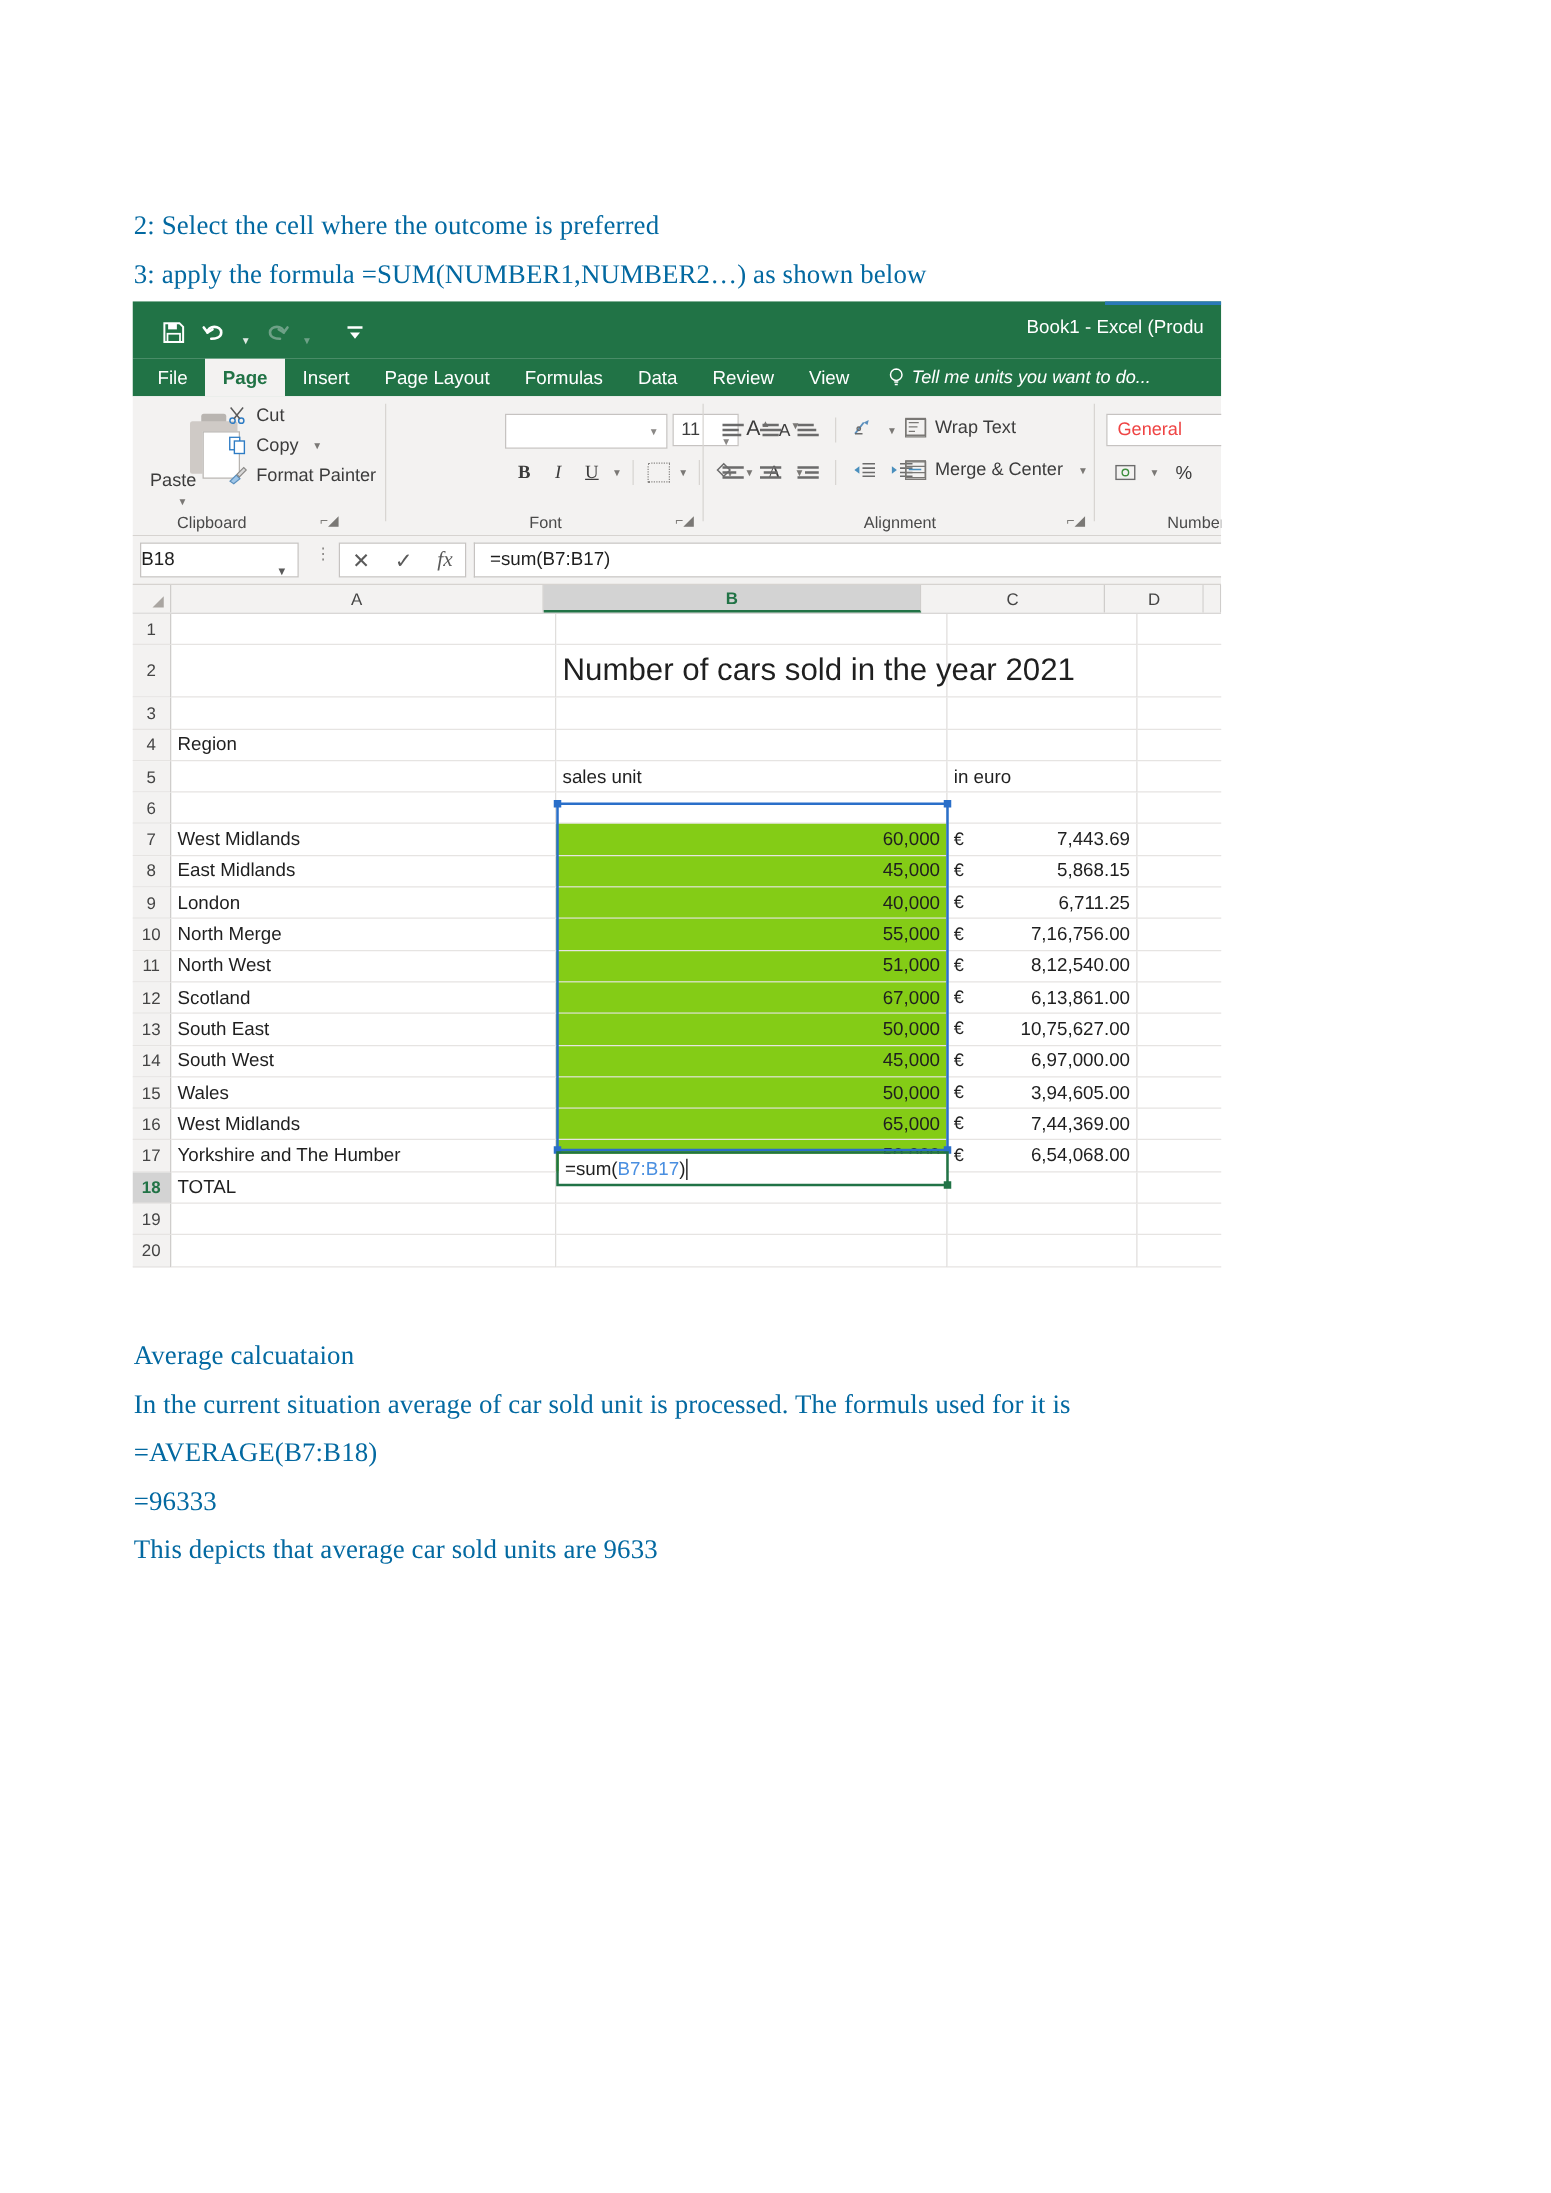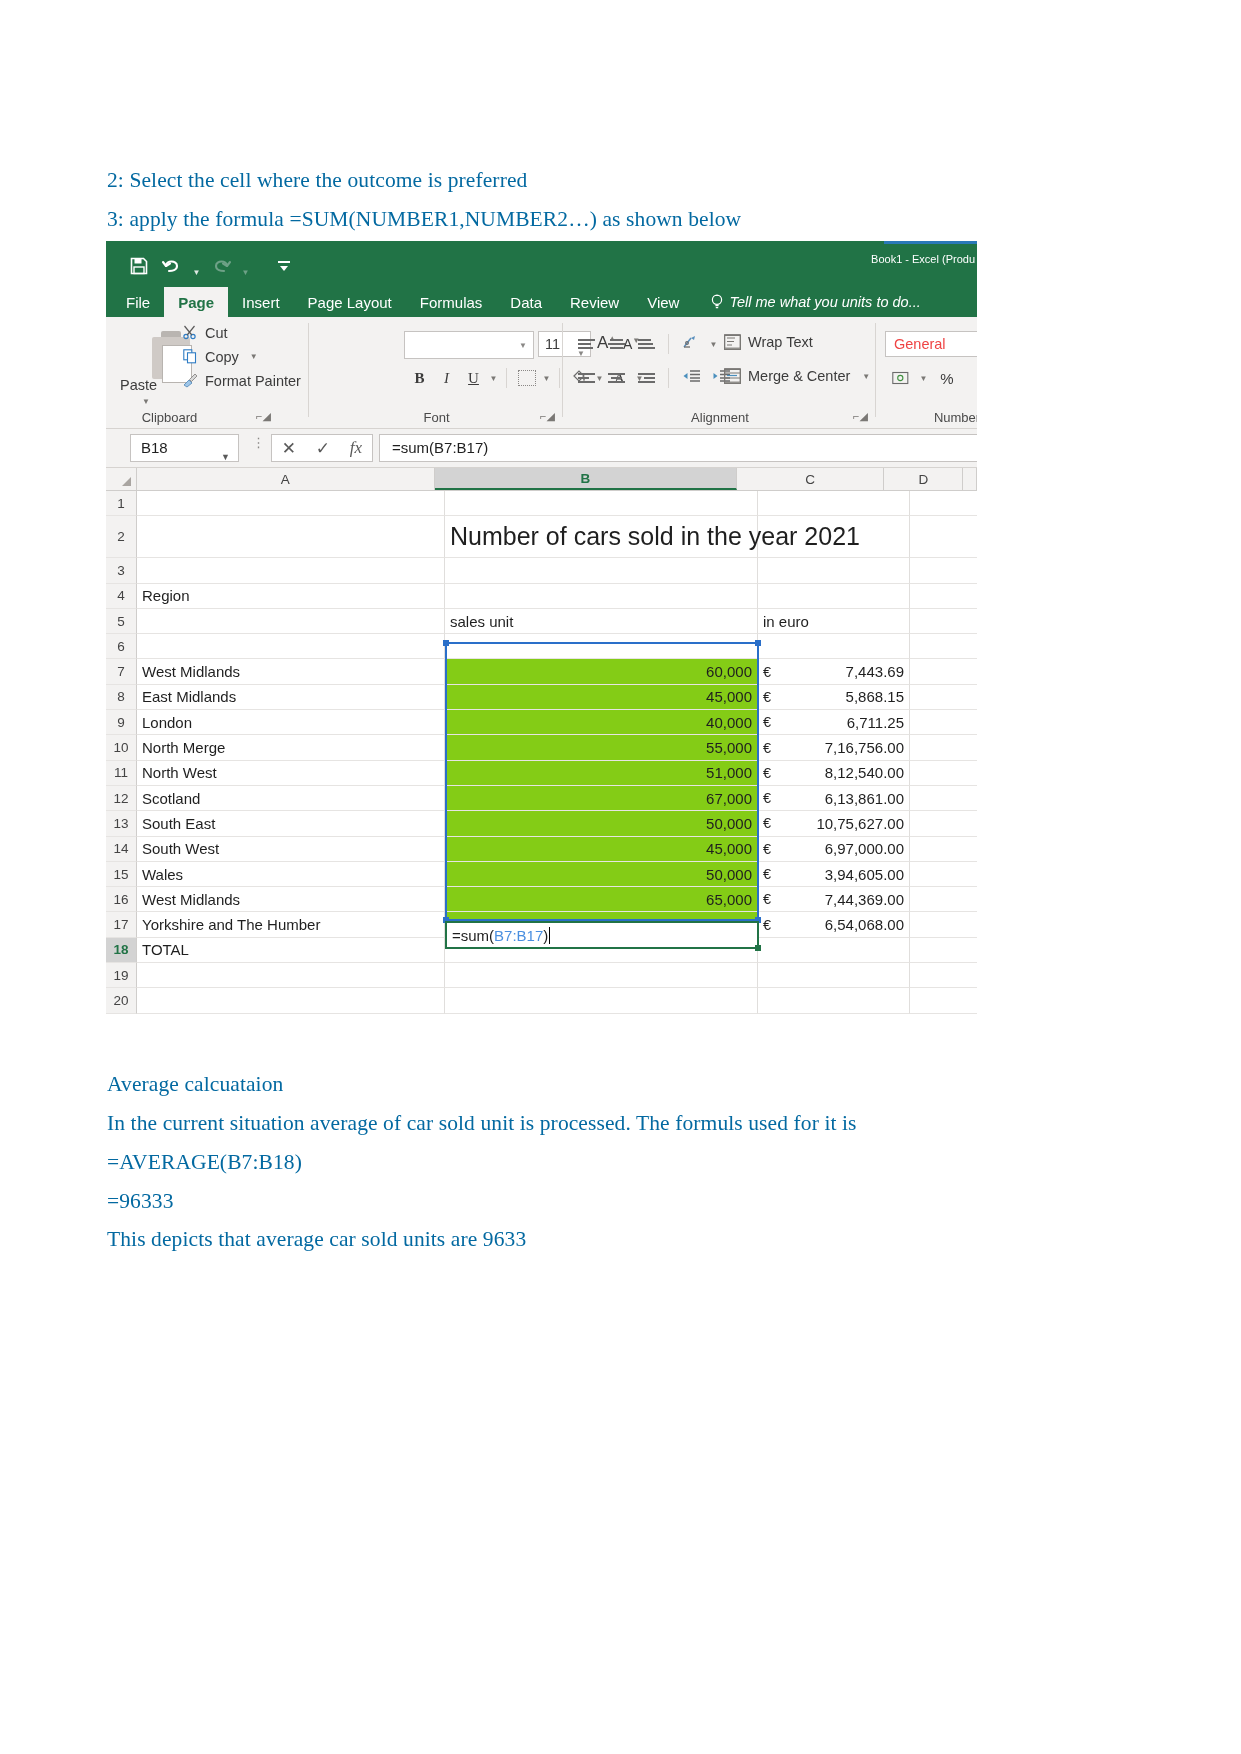--- a/index.html
+++ b/index.html
@@ -89,23 +89,23 @@
     justify-content: center;
     padding-bottom: 8px;
     font-size: 8px;
     color: #dfe9e3;
   }
   .qat-caret.dim { color: #6ea187; }
   .win-title {
     position: absolute;
     right: 0; top: 12px;
     color: #ffffff;
-    font-size: 11px;
+    font-size: 15px;
     white-space: nowrap;
-    padding-right: 2px;
+    padding-right: 14px;
   }
 
   
   .tabs {
     position: relative;
     height: 30px;
     background: #217346;
     display: flex;
     align-items: stretch;
     padding-left: 6px;
@@ -369,28 +369,27 @@
 
   
   .formula-bar {
     position: relative;
     height: 38px;
     background: #f3f2f1;
     border-bottom: 1px solid #d6d3d0;
   }
   .namebox {
     position: absolute;
-    left: 24px; top: 5px;
-    width: 109px; height: 28px;
+    left: 6px; top: 5px;
+    width: 127px; height: 28px;
     background: #fff;
     border: 1px solid #c6c3c1;
     box-sizing: border-box;
     font-size: 15px;
     color: #1f1f1f;
-    padding-left: 10px;
     line-height: 26px;
   }
   .namebox-caret {
     position:absolute; right: 8px; top: 9px;
     font-size: 9px; color: #5a5a5a;
   }
   .dots {
     position: absolute;
     left: 146px; top: 11px;
     color: #8a8886;
@@ -620,21 +619,21 @@
       <div class="tab">Data</div>
       <div class="tab">Review</div>
       <div class="tab">View</div>
       <div class="tellme">
         <span class="bulb">
           <svg width="12" height="16" viewBox="0 0 12 16">
               <path d="M6 1.2 A4 4 0 0 0 6 10.4 A4 4 0 0 0 6 1.2 Z" fill="none" stroke="#ffffff" stroke-width="1.2"></path>
               <path d="M4.4 11.6h3.2 M4.8 13.6h2.4" stroke="#ffffff" stroke-width="1.2"></path>
             </svg>
         </span>
-        <span>Tell me what you units to do...</span>
+        <span>Tell me units you want to do...</span>
       </div>
     </div>
 
     <div class="ribbon">
 
       <div class="grp g-clip">
         <div class="paste-icon">
           <div class="clip-top"></div>
           <div class="clip-body"></div>
           <div class="clip-page"></div>

